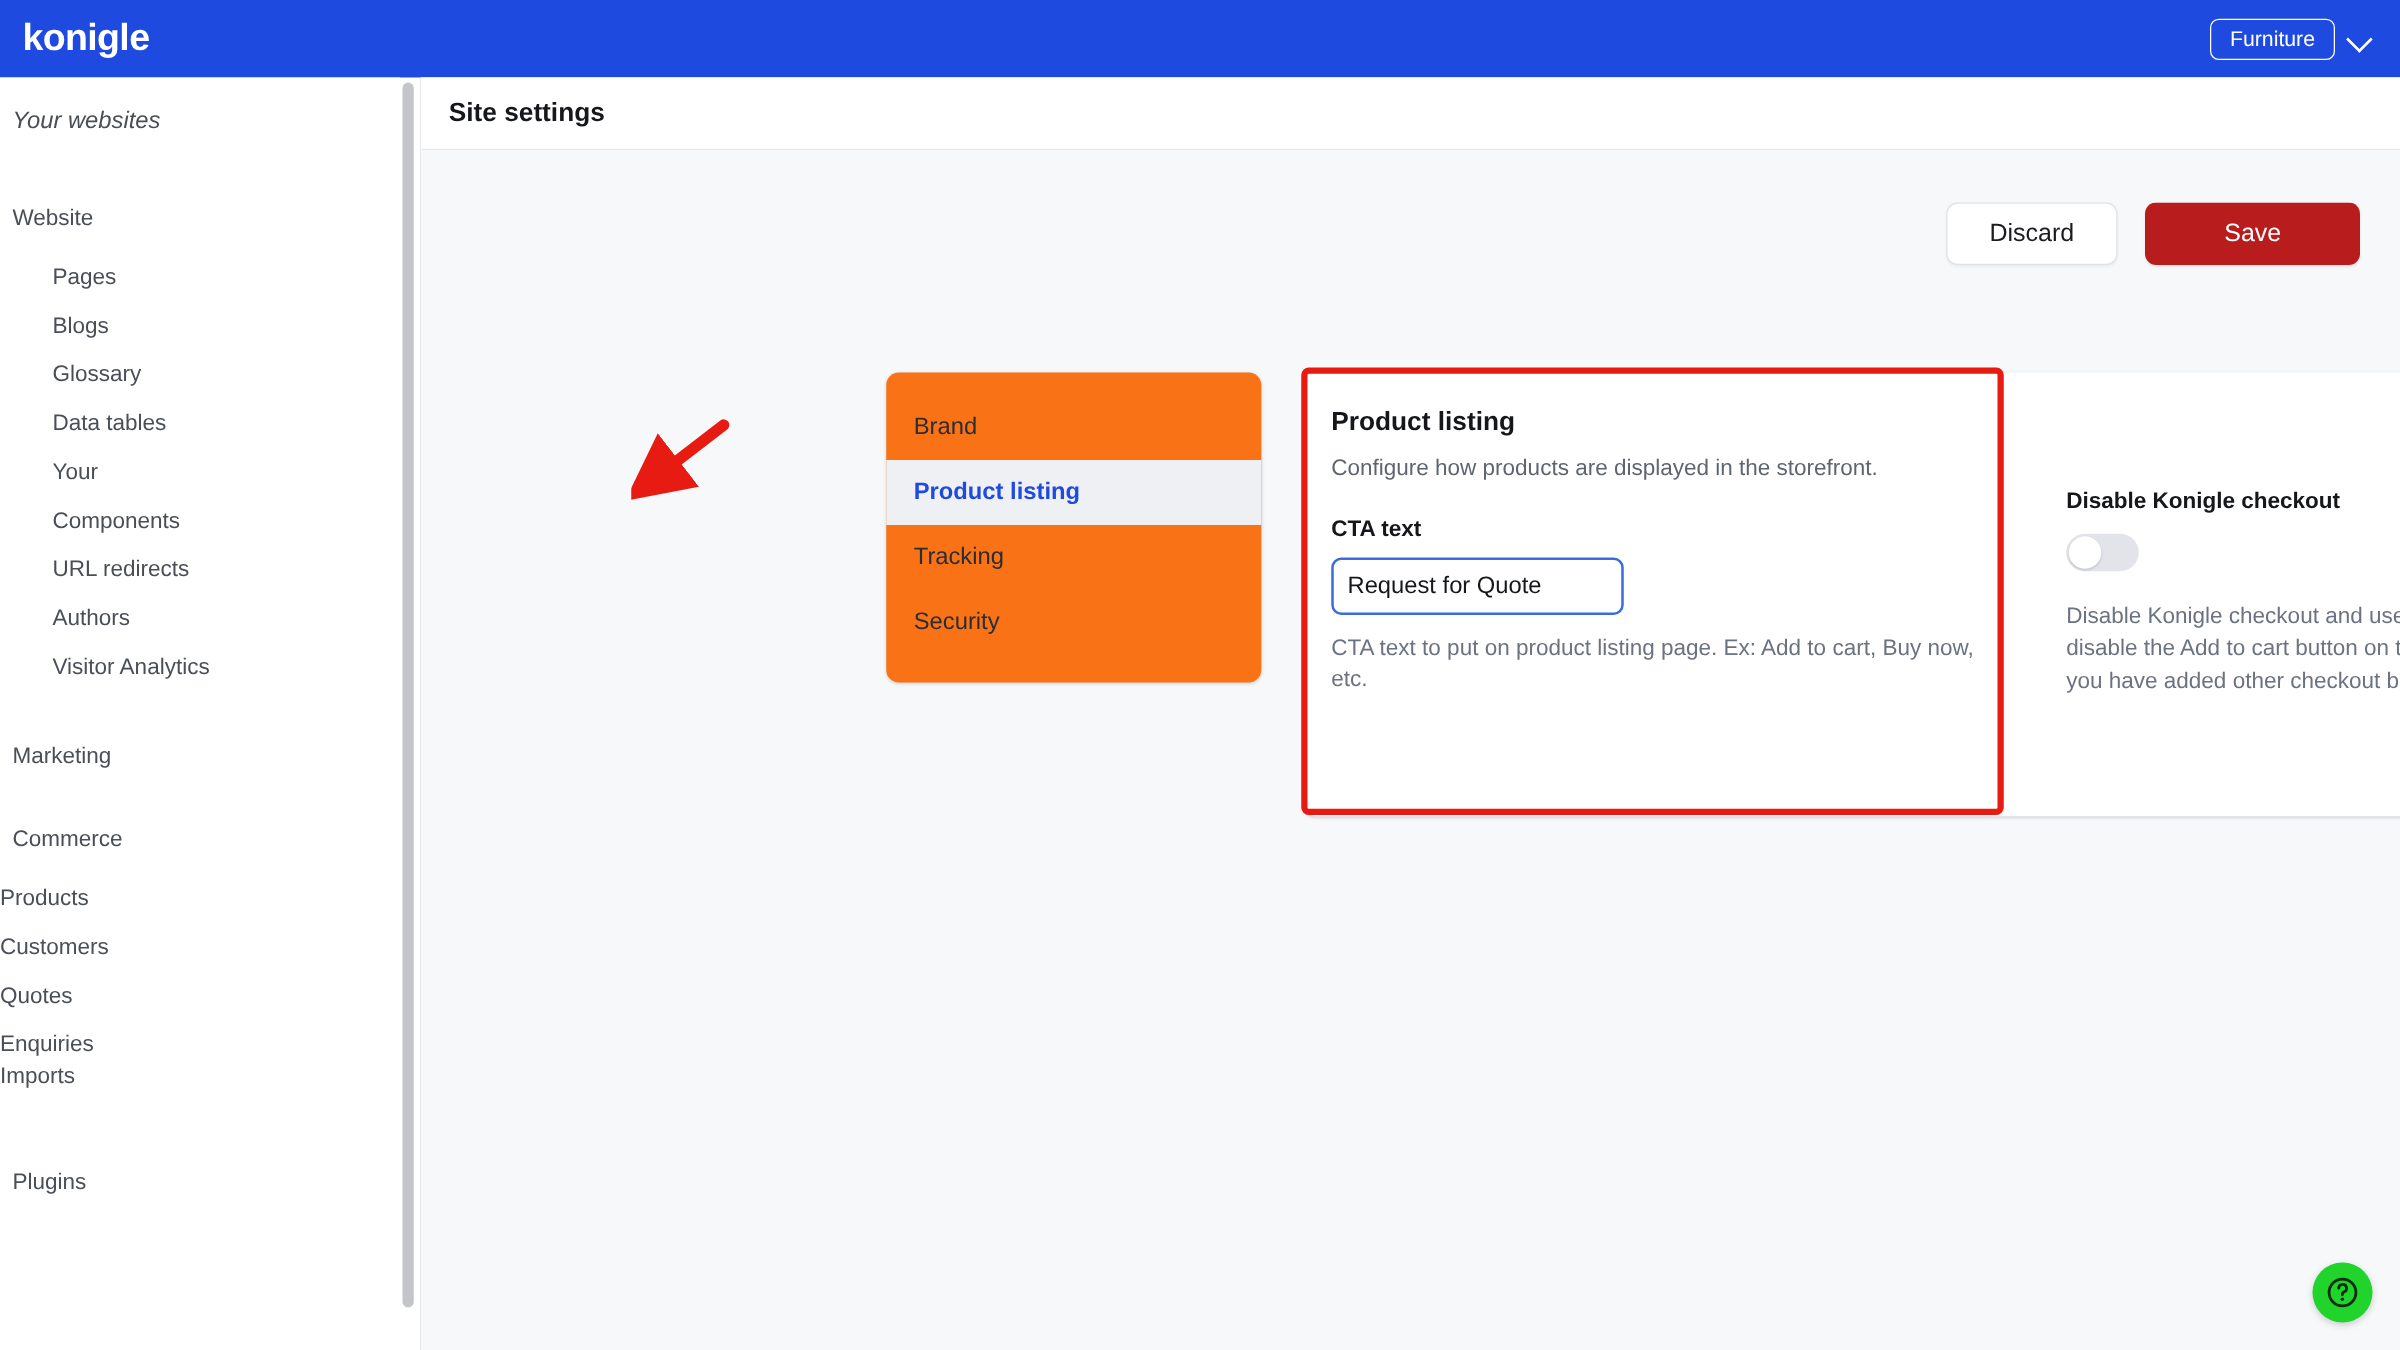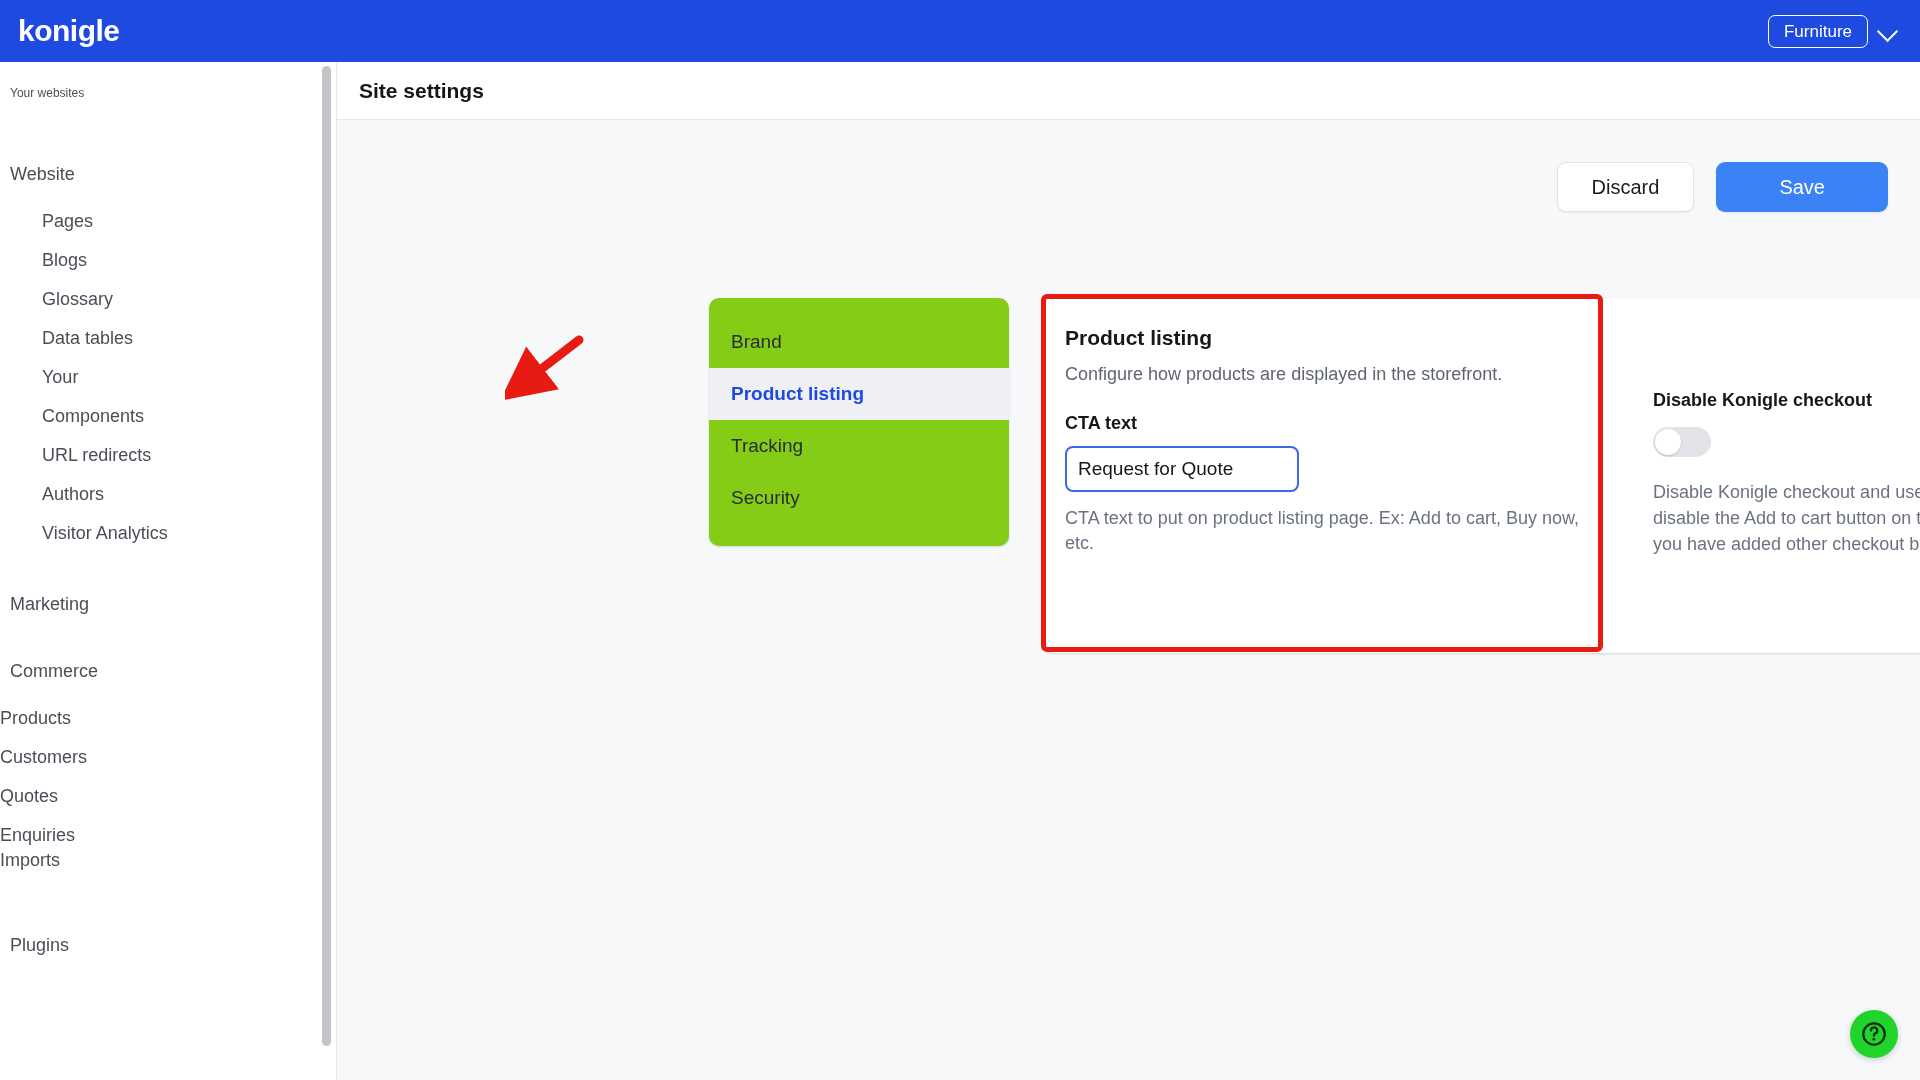--- a/index.html
+++ b/index.html
@@ -56,21 +56,21 @@
 
   
   .sidebar {
     position: absolute; top: 62px; left: 0;
     width: 320px; height: 1018px;
     background: #ffffff;
     overflow: hidden;
   }
   .sb-top-label {
     position: absolute; left: 10px; top: 24px;
-    font-size: 12px; color: #4a4f57;
+    font-size: 19px; color: #4a4f57; font-style: italic;
   }
   .sb-list { position: absolute; left: 0; top: 0; width: 320px; }
   .sb-section {
     font-size: 18px; color: #4a4f57;
     padding-left: 10px;
   }
   .sb-item {
     font-size: 18px; color: #4a4f57;
     padding-left: 42px;
     cursor: pointer;
@@ -120,30 +120,30 @@
     line-height: 1;
     cursor: pointer;
     border: 1px solid transparent;
   }
   .btn-discard {
     background: #ffffff; color: #1a1c1f;
     border: 1px solid #dfe2e7;
     box-shadow: 0 1px 2px rgba(16,24,40,.05);
   }
   .btn-save {
-    background: #3b82f6; color: #ffffff;
+    background: #b91c1c; color: #ffffff;
     padding: 14px 62px;
     box-shadow: 0 1px 2px rgba(16,24,40,.08);
   }
 
   
   .tabs-card {
     position: absolute; top: 236px; left: 372px;
     width: 300px;
-    background: #84cc16;
+    background: #f97316;
     border-radius: 10px;
     box-shadow: 0 1px 3px rgba(16,24,40,.10), 0 1px 2px rgba(16,24,40,.06);
     padding: 18px 0 22px 0;
   }
   .tab-item {
     font-size: 19px; color: #2a2d33;
     padding: 15px 0 15px 22px;
     cursor: pointer;
   }
   .tab-item.active {

